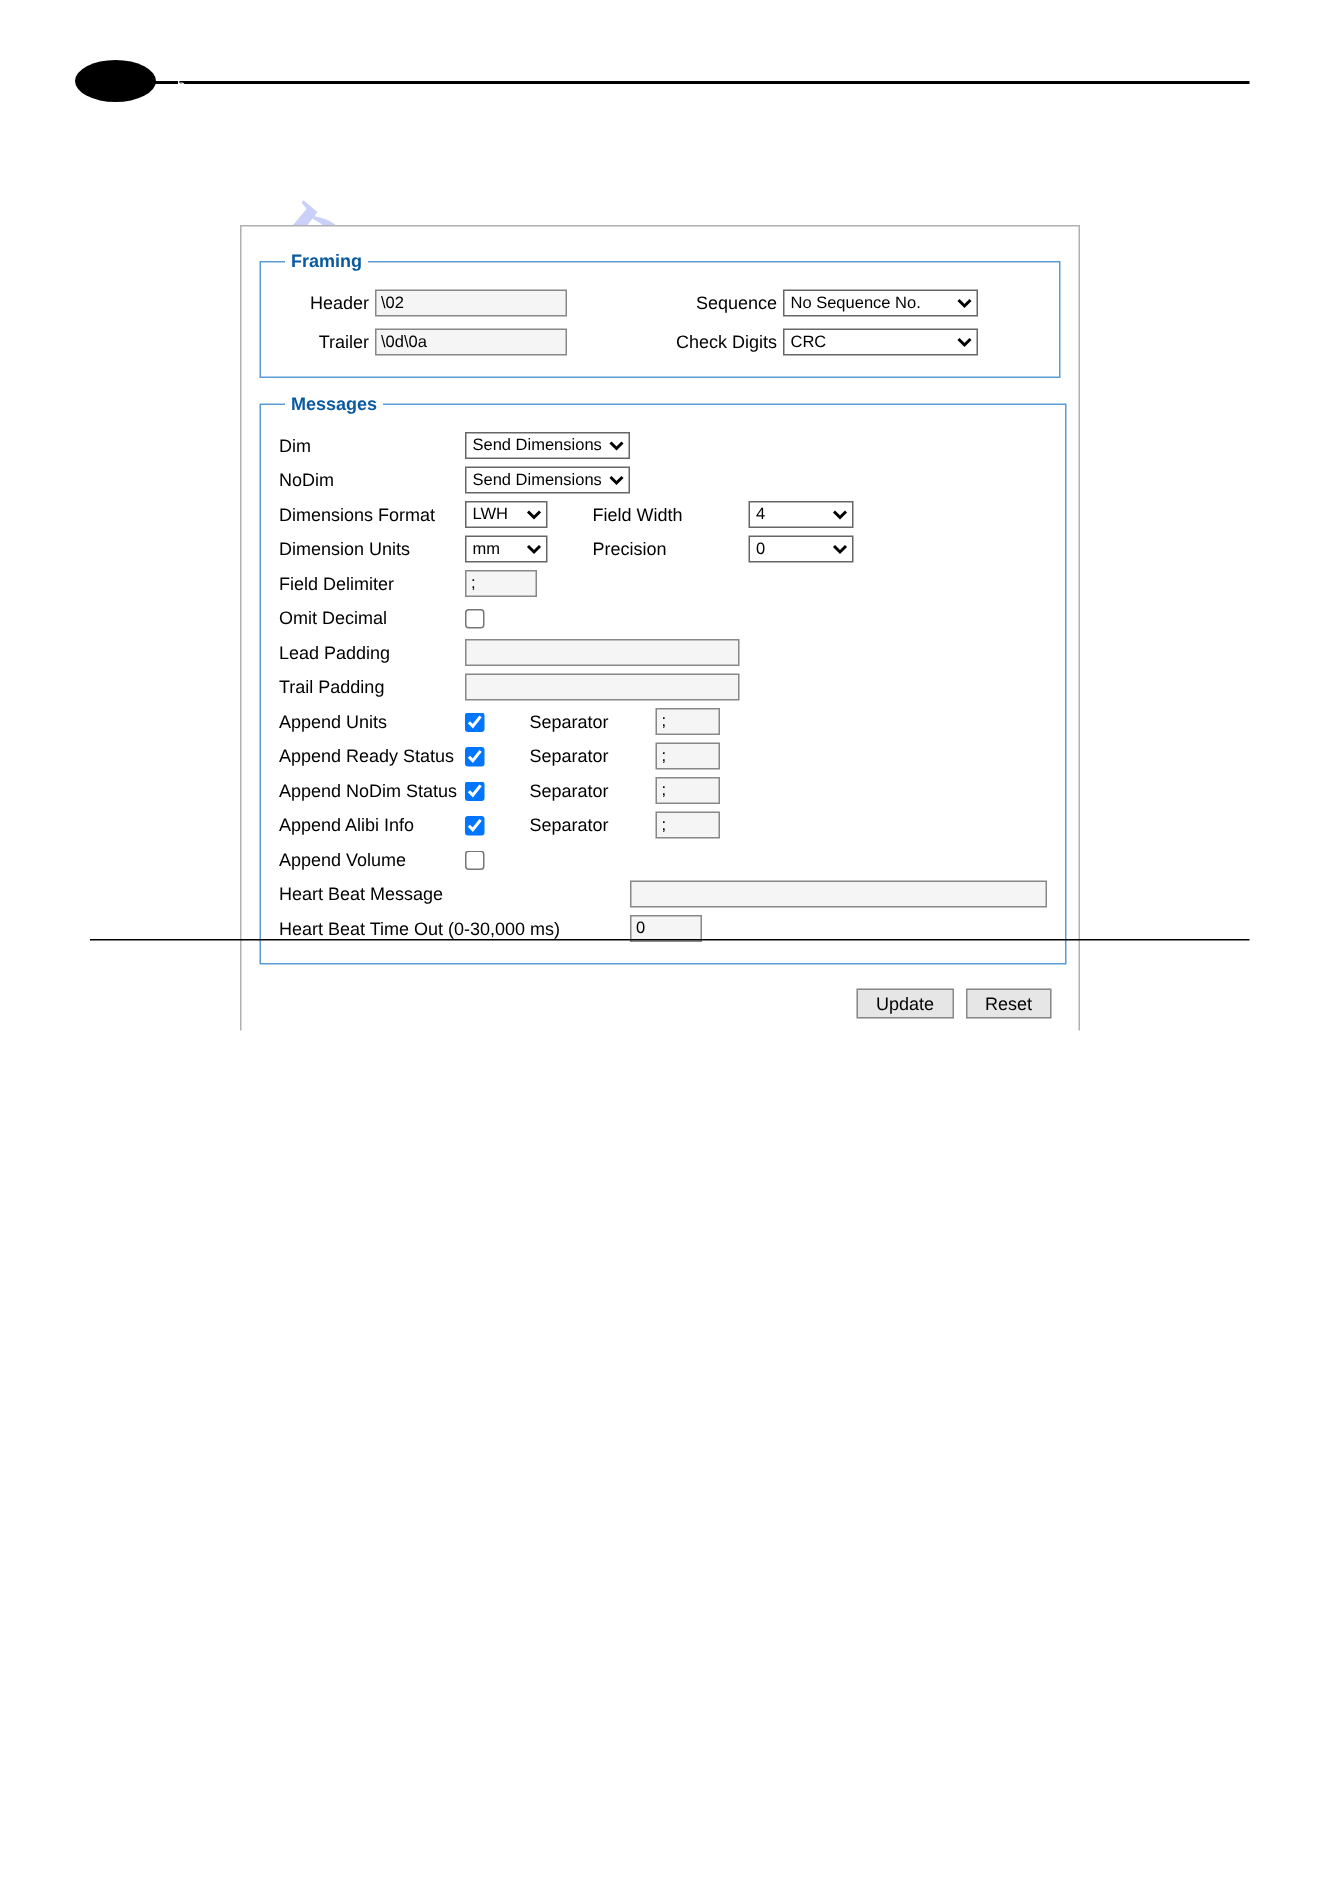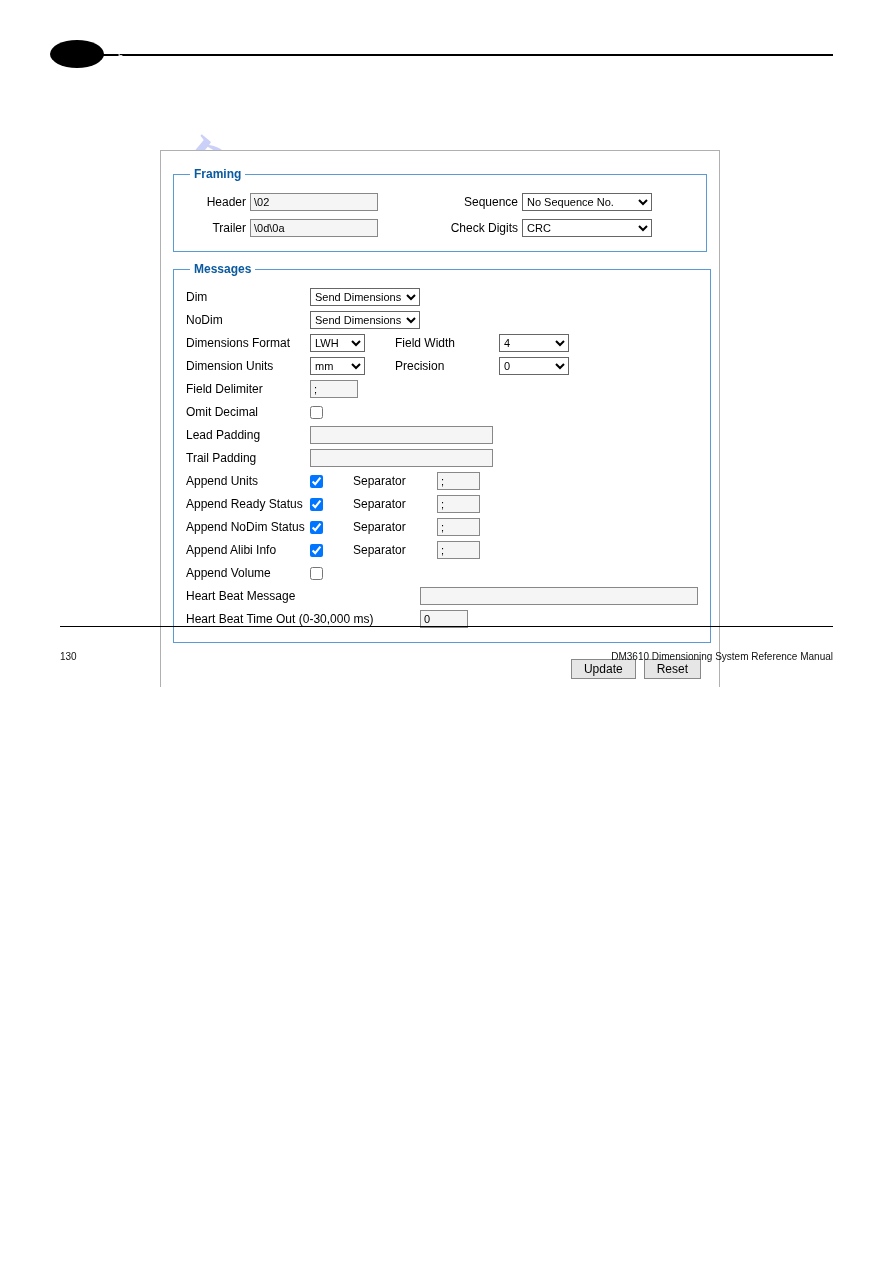--- a/index.html
+++ b/index.html
@@ -451,17 +451,13 @@
       </fieldset>
 
       <div class="btn-row">
         <button class="btn" disabled="">Update</button>
         <button class="btn" disabled="">Reset</button>
       </div>
     </div>
   </div>
 
   <div class="bottom-rule"></div>
-  <div class="footer">
-    <span>130</span>
-    <span>DM3610 Dimensioning System Reference Manual</span>
-  </div>
 </div>
 
 </body></html>

